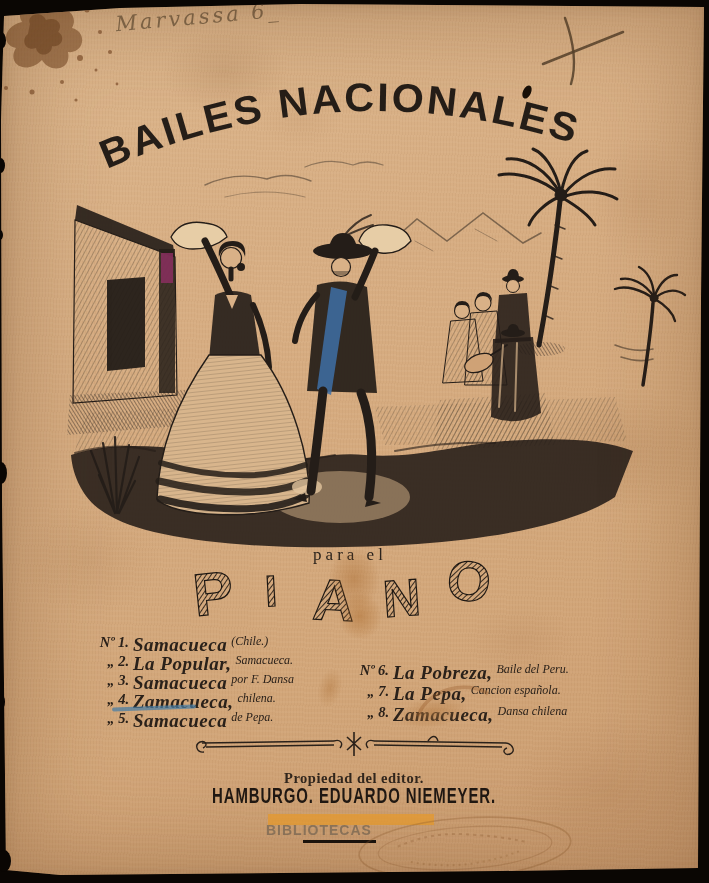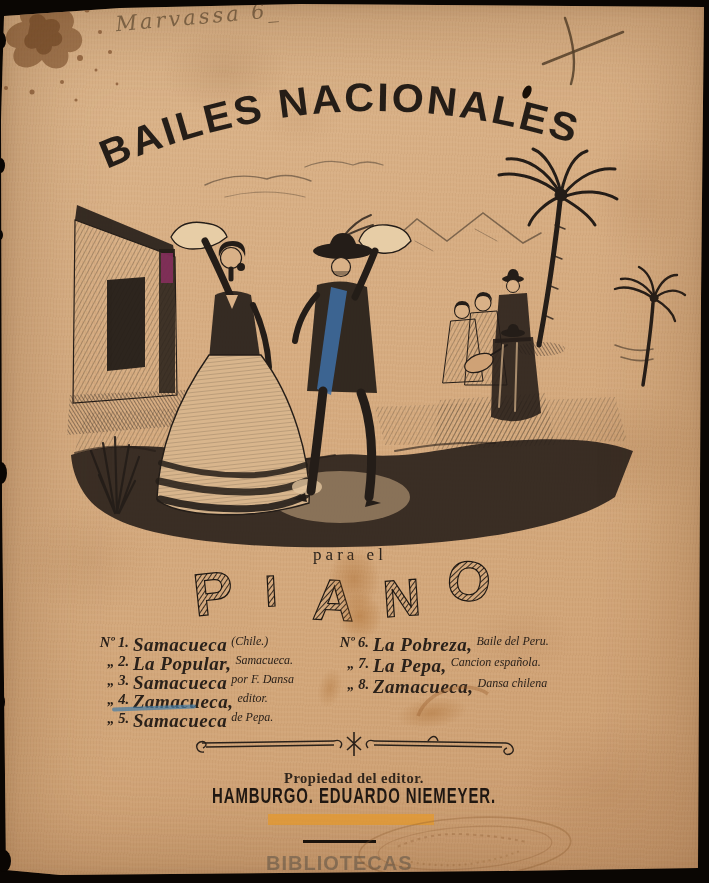--- a/index.html
+++ b/index.html
@@ -26,36 +26,36 @@
   .notch{background:#0a0603;border-radius:50%;}
   .stain{border-radius:48%;pointer-events:none;}
   .handwriting{left:115px;top:0px;width:280px;transform:rotate(-5deg);
     font-style:italic;font-family:"DejaVu Serif",serif;font-size:21px;
     color:rgba(105,85,60,.8);letter-spacing:3px;}
   .para-el{left:250px;top:545px;width:200px;text-align:center;font-size:17px;
     letter-spacing:4px;color:#2b231c;}
   .list{left:0;top:634px;width:709px;color:#2a211a;}
   .col{position:absolute;top:0;}
   .col.left{left:92px;width:252px;}
-  .col.right{left:332px;width:280px;}
+  .col.right{left:352px;width:280px;margin-top:28px;}
   .item{display:flex;align-items:flex-start;gap:4px;height:19px;white-space:nowrap;font-style:italic;}
   .col.right .item{height:21px;}
   .item .no{font-weight:bold;font-size:14.5px;min-width:37px;text-align:right;}
   .item .ti{font-weight:bold;font-size:19px;letter-spacing:.5px;}
   .item .re{font-size:12px;}
   .bluemark{left:112px;top:706px;width:84px;height:4px;border-radius:2px;
     background:rgba(70,125,165,.72);transform:rotate(-2deg);}
   .propiedad{left:154px;top:770px;width:400px;text-align:center;font-weight:bold;
     font-size:14.5px;letter-spacing:.5px;color:#32271e;}
   .publisher{left:104px;top:786px;width:500px;text-align:center;font-weight:bold;
     font-family:"Liberation Sans",sans-serif;font-size:17px;letter-spacing:1px;
     color:#1f1813;transform:scale(.88,1.3);}
   .wm-bar{left:268px;top:814px;width:166px;height:11px;background:rgba(232,158,50,.8);}
   .wm-text{left:266px;top:822px;width:190px;font-family:"Liberation Sans",sans-serif;
-    font-weight:bold;font-size:20px;letter-spacing:1px;color:rgba(95,88,78,.58);margin-top:30px;}
+    font-weight:bold;font-size:14px;letter-spacing:1px;color:rgba(95,88,78,.58);}
   .wm-line{left:303px;top:840px;width:73px;height:2.5px;background:#14100c;}
   .inkdot{left:523px;top:85px;width:8px;height:14px;background:#181008;
     border-radius:50%;transform:rotate(25deg);}
   svg{position:absolute;overflow:visible;}
   text{font-family:"Liberation Sans",sans-serif;}
 </style>
 </head>
 <body>
 
 <div id="canvas">
@@ -260,21 +260,21 @@
             <span class="re">Samacueca.</span>
           </div>
       <div class="item">
             <span class="no">„ 3.</span>
             <span class="ti">Samacueca</span>
             <span class="re">por F. Dansa</span>
           </div>
       <div class="item">
             <span class="no">„ 4.</span>
             <span class="ti">Zamacueca,</span>
-            <span class="re">editor.</span>
+            <span class="re">chilena.</span>
           </div>
       <div class="item">
             <span class="no">„ 5.</span>
             <span class="ti">Samacueca</span>
             <span class="re">de Pepa.</span>
           </div>
     </div>
     <div class="col right">
       <div class="item">
             <span class="no">Nº 6.</span>

